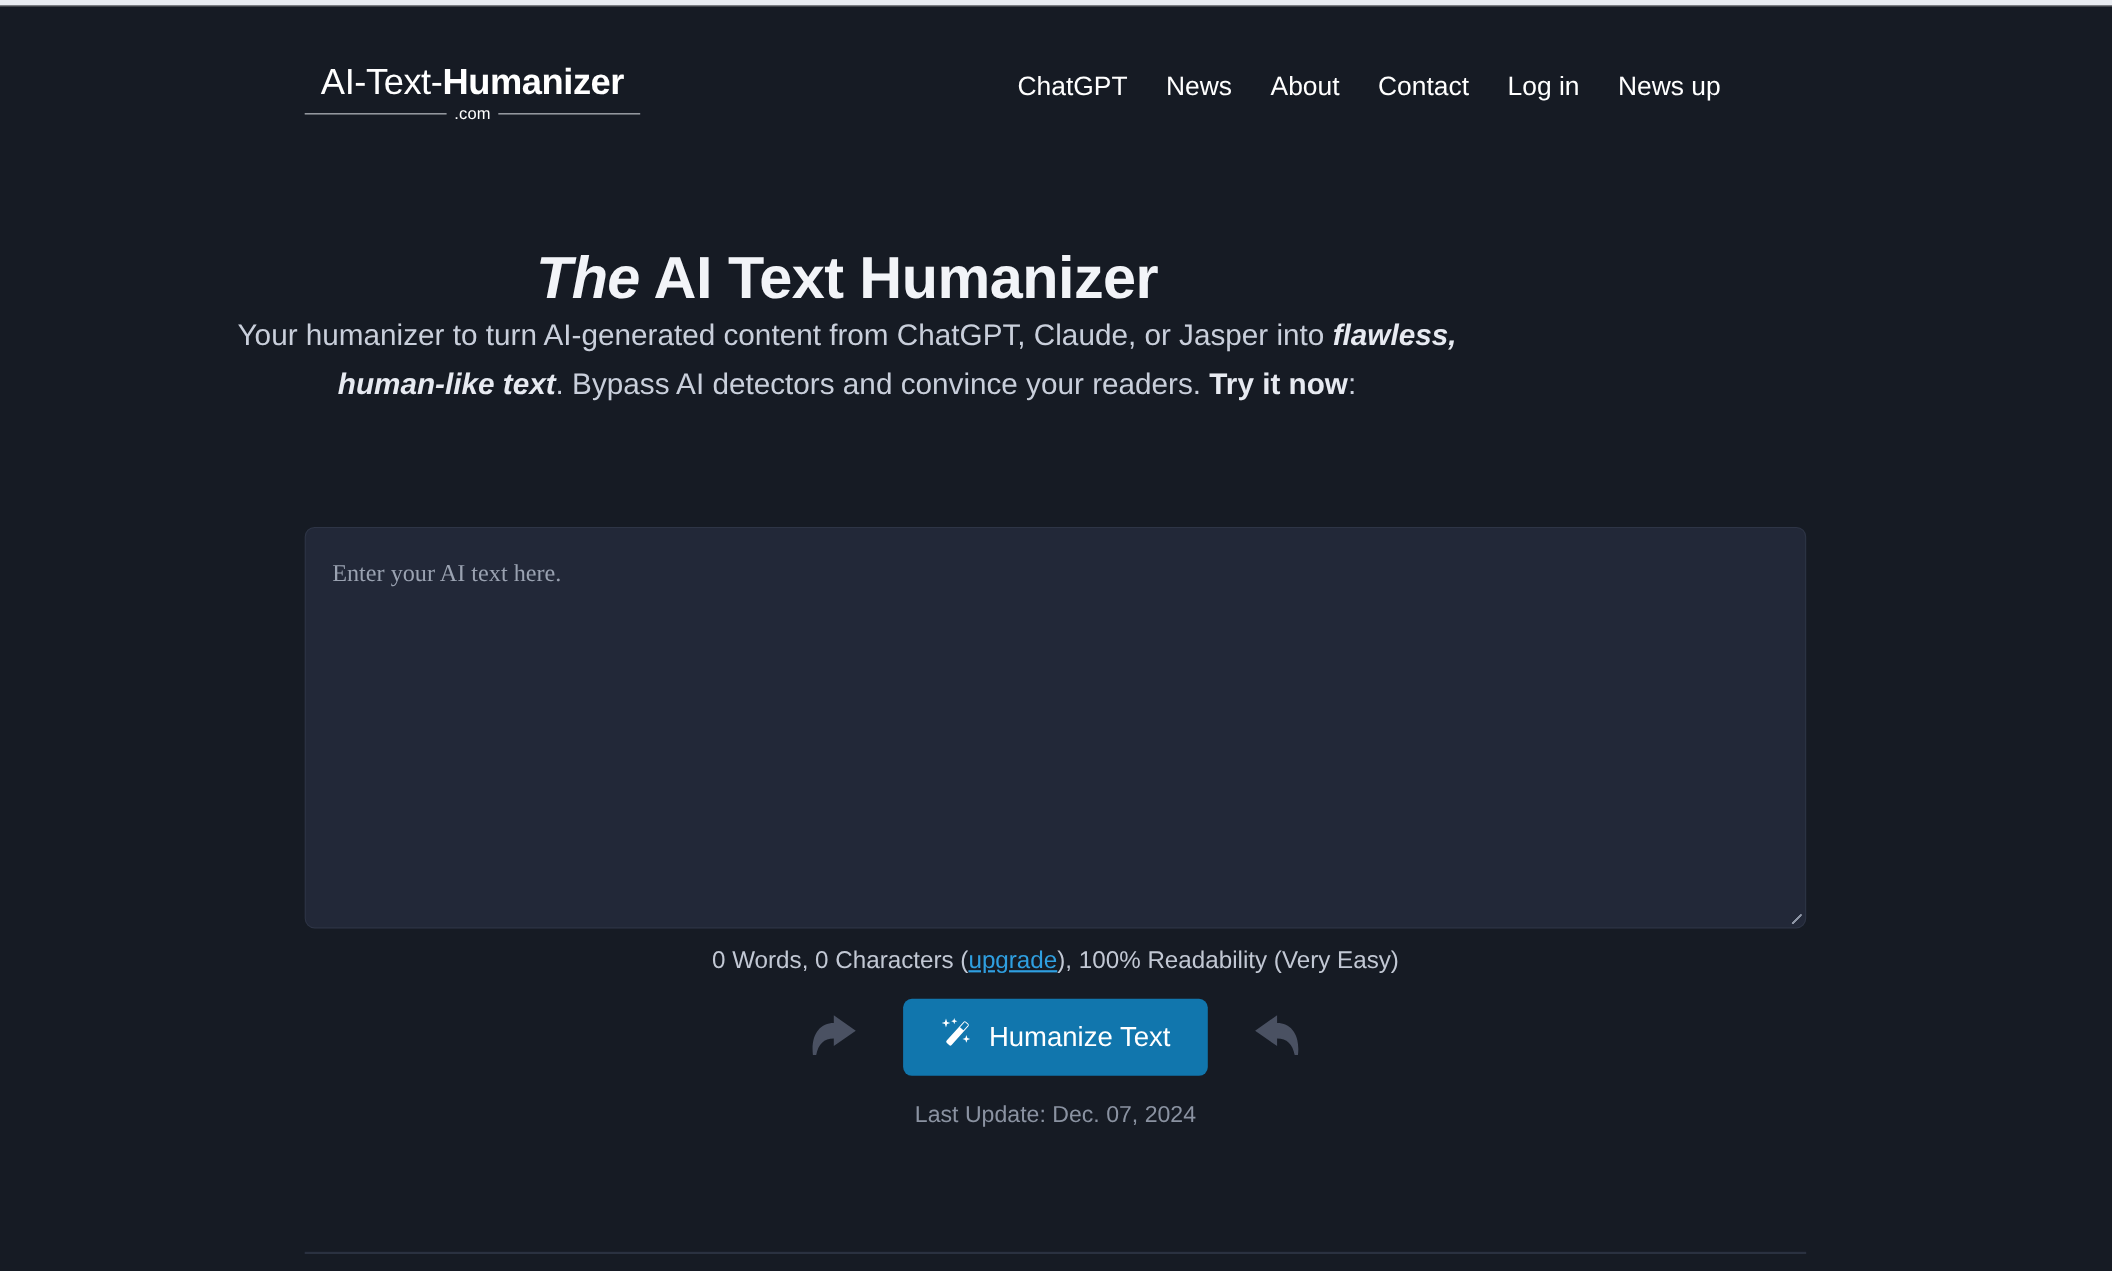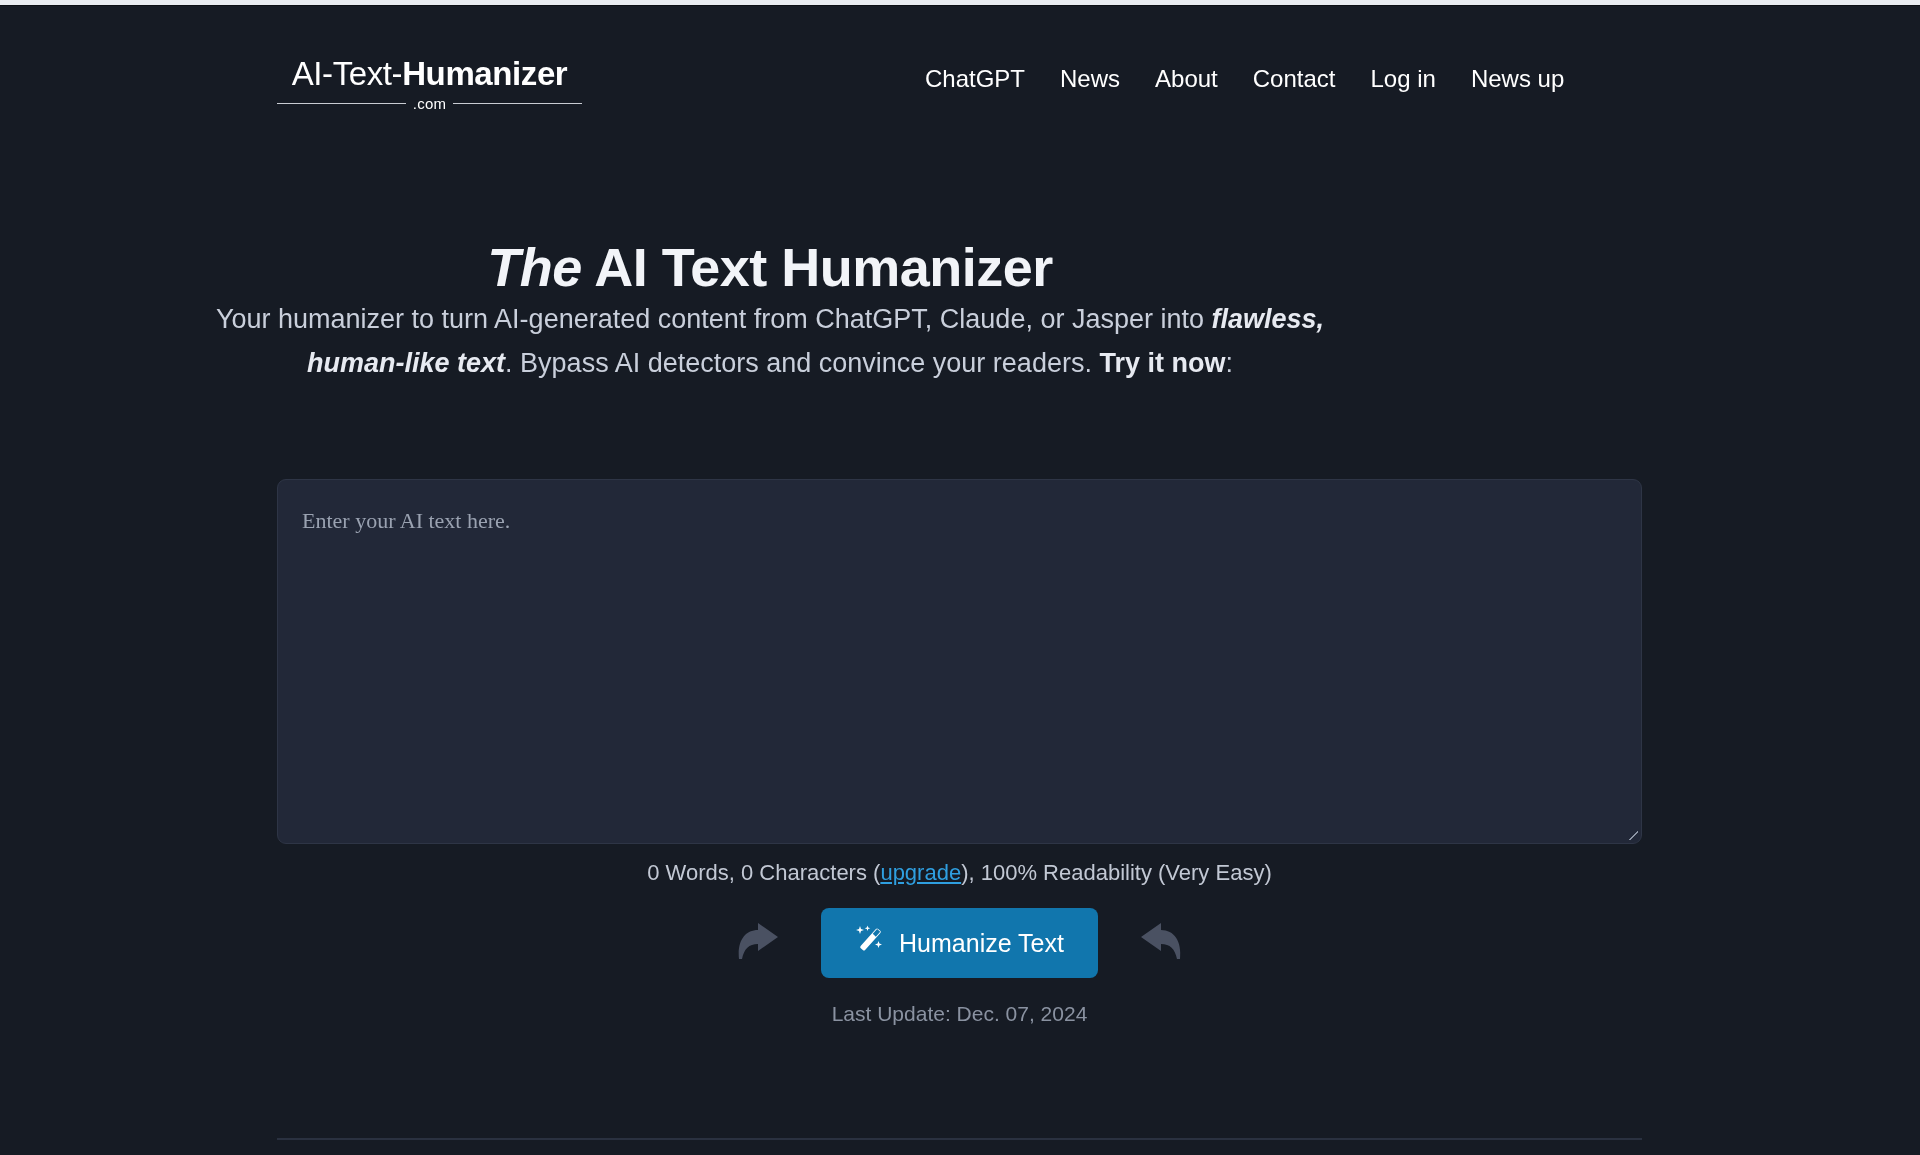--- a/index.html
+++ b/index.html
@@ -101,21 +101,21 @@
     color: #ffffff;
     text-decoration: none;
     white-space: nowrap;
     cursor: pointer;
     font-weight: 400;
   }
 
   
   .hero {
     position: absolute;
-    top: 229px;
+    top: 215px;
     left: 0;
     width: 1540px;
     text-align: center;
   }
 
   .hero-title {
     font-size: 54px;
     font-weight: 700;
     color: #f2f4f8;
     letter-spacing: -0.5px;

